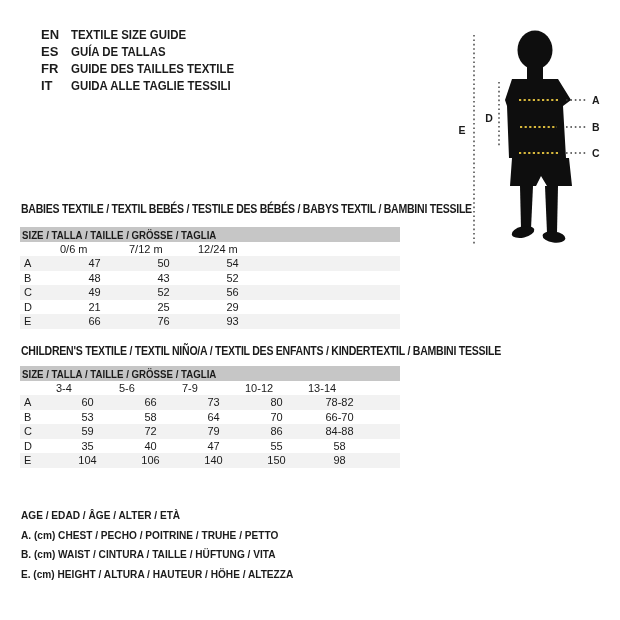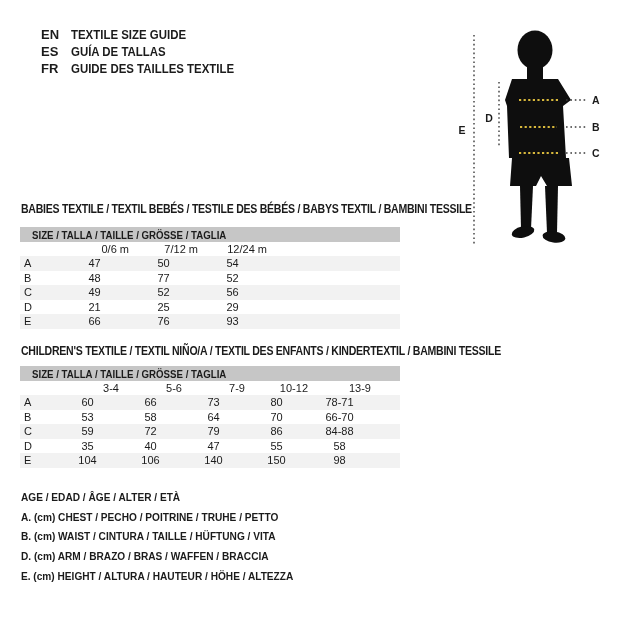--- a/index.html
+++ b/index.html
@@ -21,47 +21,51 @@
 
   
   .section-title{position:absolute;left:21px;font-size:12px;font-weight:bold;letter-spacing:-0.3px;text-decoration:underline;}
   .title-babies{top:202px;}
   .title-children{top:344px;}
 
   
   .size-table{position:absolute;left:20px;border-collapse:collapse;table-layout:fixed;width:380px;font-size:11px;}
   .pos-babies{top:227px;}
   .pos-children{top:366px;}
-  .size-table tr.bar-row th{background:#c6c6c6;text-align:left;font-weight:bold;font-size:11px;height:15px;padding:0 0 0 12px;margin-top:16px;}
-  .size-table tr.col-row td{height:14px;text-align:right;padding:0;font-weight:normal;}
+  .size-table tr.bar-row th{background:#c6c6c6;text-align:left;font-weight:bold;font-size:11px;height:15px;padding:0 0 0 2px;margin-top:16px;}
+  .size-table tr.col-row td{height:14px;text-align:left;padding:0;font-weight:normal;}
   .size-table tbody th{text-align:left;padding:0 0 0 4px;font-weight:normal;height:14.5px;}
   .size-table tbody td{text-align:center;padding:0;}
   .size-table tbody tr.striped{background:#f2f2f2;}
 
   
-  .legend{position:absolute;left:21px;top:487px;font-size:11.5px;font-weight:bold;}
+  .legend{position:absolute;left:21px;top:505px;font-size:11.5px;font-weight:bold;}
   .legend-line{height:19.7px;display:flex;align-items:center;}
 </style>
 </head>
 <body>
 
 <div class="page">
 
   <div class="lang-block">
     <div class="lang-row">
       <span class="lang-code">EN</span>
       <span class="cond">TEXTILE SIZE GUIDE</span>
     </div>
     <div class="lang-row">
       <span class="lang-code">ES</span>
       <span class="cond">GUÍA DE TALLAS</span>
     </div>
     <div class="lang-row">
       <span class="lang-code">FR</span>
       <span class="cond">GUIDE DES TAILLES TEXTILE</span>
+    </div>
+    <div class="lang-row">
+      <span class="lang-code">IT</span>
+      <span class="cond">GUIDA ALLE TAGLIE TESSILI</span>
     </div>
   </div>
 
   <svg class="figure" viewBox="0 0 180 240">
 
     <line x1="34" y1="20" x2="34" y2="229" stroke="#3a3a3a" stroke-width="1.4" stroke-dasharray="1.6 2.8"></line>
     <text x="22" y="119" text-anchor="middle">E</text>
 
     <line x1="59" y1="67" x2="59" y2="132" stroke="#3a3a3a" stroke-width="1.4" stroke-dasharray="1.6 2.8"></line>
     <text x="49" y="107" text-anchor="middle">D</text>
@@ -118,21 +122,21 @@
       <tr class="striped">
         <th>A</th>
         <td>47</td>
         <td>50</td>
         <td>54</td>
         <td></td>
       </tr>
       <tr>
         <th>B</th>
         <td>48</td>
-        <td>77</td>
+        <td>43</td>
         <td>52</td>
         <td></td>
       </tr>
       <tr class="striped">
         <th>C</th>
         <td>49</td>
         <td>52</td>
         <td>56</td>
         <td></td>
       </tr>
@@ -170,32 +174,32 @@
     <thead>
       <tr class="bar-row">
         <th colspan="7"><span class="cond">SIZE / TALLA / TAILLE / GRÖSSE / TAGLIA</span></th>
       </tr>
       <tr class="col-row">
         <td></td>
         <td>3-4</td>
         <td>5-6</td>
         <td>7-9</td>
         <td>10-12</td>
-        <td>13-9</td>
+        <td>13-14</td>
         <td></td>
       </tr>
     </thead>
     <tbody>
       <tr class="striped">
         <th>A</th>
         <td>60</td>
         <td>66</td>
         <td>73</td>
         <td>80</td>
-        <td>78-71</td>
+        <td>78-82</td>
         <td></td>
       </tr>
       <tr>
         <th>B</th>
         <td>53</td>
         <td>58</td>
         <td>64</td>
         <td>70</td>
         <td>66-70</td>
         <td></td>
@@ -234,20 +238,17 @@
     <div class="legend-line">
         <span class="cond">AGE / EDAD / ÂGE / ALTER / ETÀ</span>
       </div>
     <div class="legend-line">
         <span class="cond">A. (cm) CHEST / PECHO / POITRINE / TRUHE / PETTO</span>
       </div>
     <div class="legend-line">
         <span class="cond">B. (cm) WAIST / CINTURA / TAILLE / HÜFTUNG / VITA</span>
       </div>
     <div class="legend-line">
-        <span class="cond">D. (cm) ARM / BRAZO / BRAS / WAFFEN / BRACCIA</span>
-      </div>
-    <div class="legend-line">
         <span class="cond">E. (cm) HEIGHT / ALTURA / HAUTEUR / HÖHE / ALTEZZA</span>
       </div>
   </div>
 
 </div>
 
 </body></html>

